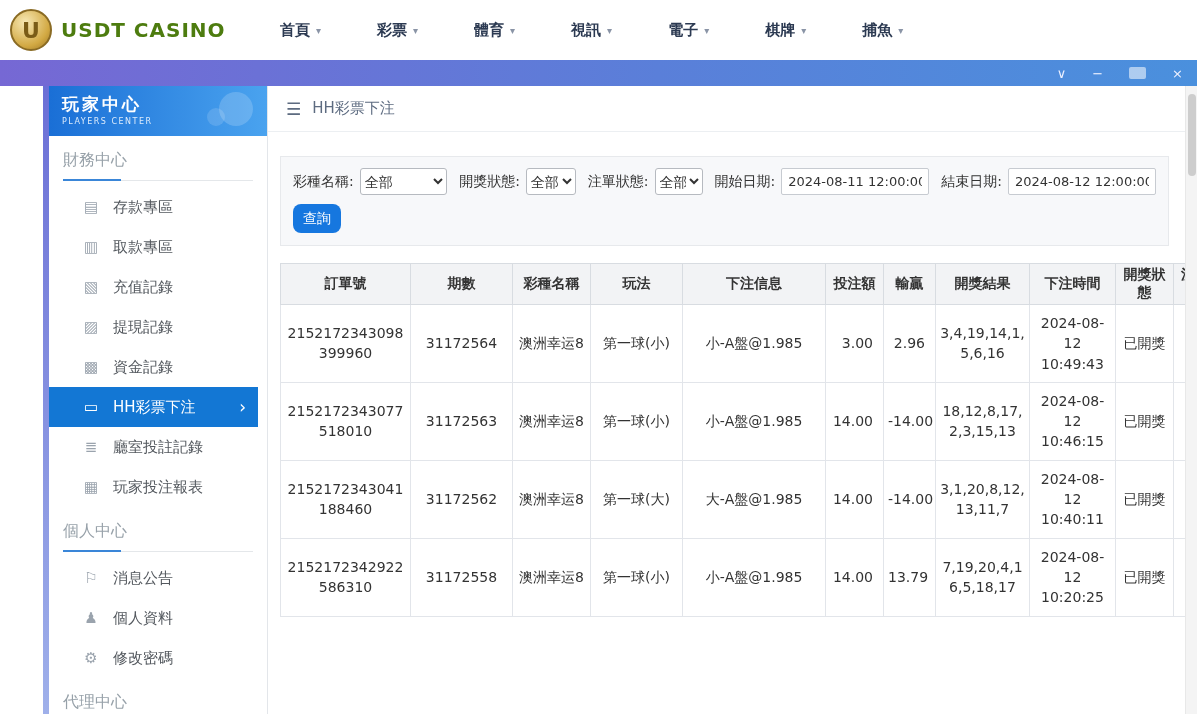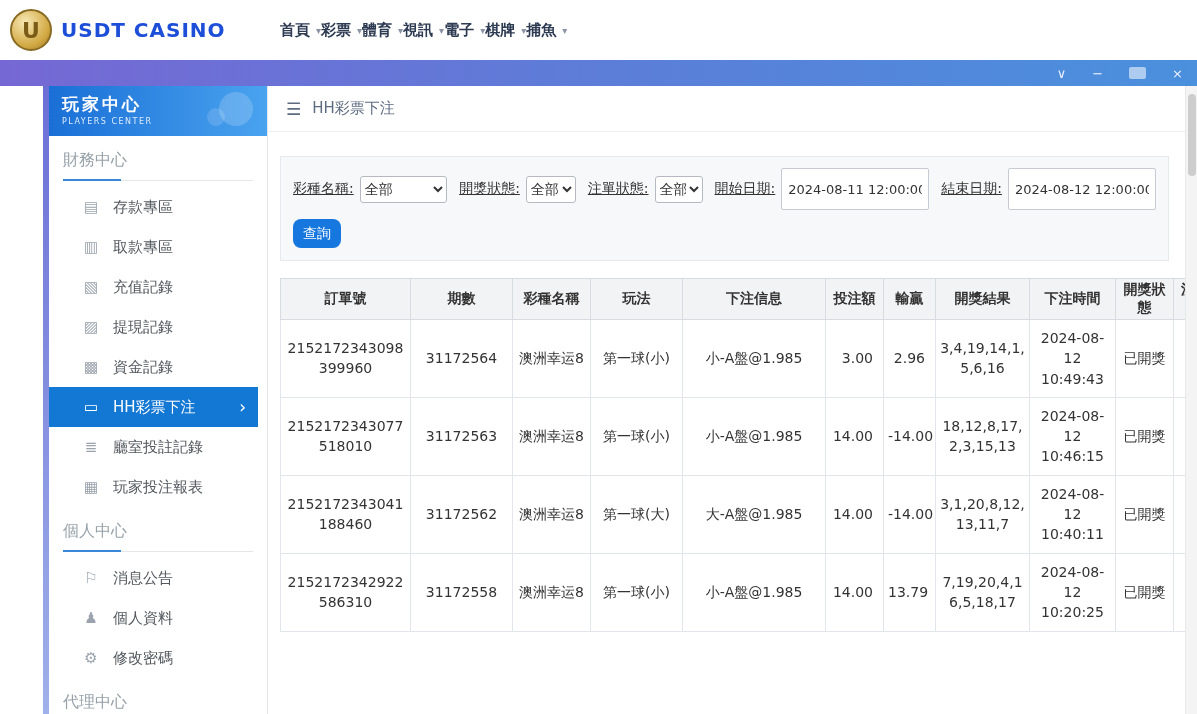--- a/index.html
+++ b/index.html
@@ -6,22 +6,22 @@
   html,body { width:1197px; height:714px; overflow:hidden; background:#fff;
     font-family:"DejaVu Sans", sans-serif; }
 
   
   .topbar { height:60px; display:flex; align-items:center; background:#fff; }
   .logo { display:flex; align-items:center; gap:9px; padding-left:10px; width:262px; cursor:pointer; }
   .logo-badge { width:42px; height:42px; border-radius:50%;
     background:radial-gradient(circle at 35% 30%, #f7e8b4, #d2a943 65%, #9a7424);
     border:2px solid #8a6b24; color:#7a5c17; font-weight:bold; font-size:22px;
     display:flex; align-items:center; justify-content:center; }
-  .logo-text { font-size:20px; font-weight:bold; color:#1d4ed8; letter-spacing:1px; }
-  .nav { display:flex; margin-left:18px;justify-content:flex-end; }
+  .logo-text { font-size:20px; font-weight:bold; color:#4d7c0f; letter-spacing:1px; }
+  .nav { display:flex; gap:56px; margin-left:18px;justify-content:flex-end; }
   .nav-item { display:flex; align-items:center; gap:6px; color:#2c3a52; font-size:15px;
     font-weight:bold; cursor:pointer; white-space:nowrap; }
   .nav-caret { color:#8a94a6; font-size:10px; }
 
   
   .window { height:654px; position:relative; }
   .titlebar { height:26px; background:linear-gradient(90deg,#7668d4 0%, #5a7fd9 55%, #4a90dd 100%);
     display:flex; align-items:center; justify-content:flex-end; gap:26px; padding-right:14px; }
   .tb-btn { color:#eef1ff; font-size:13px; line-height:1; cursor:pointer; display:flex; align-items:center; }
   .max-box { display:inline-block; width:17px; height:12px; background:rgba(255,255,255,.55); border-radius:2px; }
@@ -52,25 +52,25 @@
   
   .main { flex:1; position:relative; background:#fff; overflow:hidden; }
   .breadcrumb { height:46px; display:flex; align-items:center; gap:11px; padding-left:18px;
     border-bottom:1px solid #eceff2; }
   .menu-icon { font-size:17px; color:#5d6b80; cursor:pointer; }
   .crumb-title { font-size:15px; color:#5d6b80; }
   .content { padding:24px 28px 0 12px; }
 
   .filter-panel { background:#f7f8fa; border:1px solid #e7e9ec; padding:11px 12px 12px 12px; }
   .filter-row { display:flex; align-items:center; }
-  .f-label { font-size:14px; color:#333; margin:0 6px 0 12px; white-space:nowrap;text-decoration:underline; }
+  .f-label { font-size:14px; color:#333; margin:0 6px 0 12px; white-space:nowrap; }
   .f-label:first-child { margin-left:0; }
   .f-select { height:27px; border:1px solid #b6bac0; border-radius:3px; background:#fff;
     font-size:14px; color:#333; font-family:"DejaVu Sans", sans-serif; }
-  .f-input { height:42px; border:1px solid #c7cbd1; border-radius:2px; background:#fff;
+  .f-input { height:27px; border:1px solid #c7cbd1; border-radius:2px; background:#fff;
     font-size:13px; color:#333; padding:0 6px; font-family:"DejaVu Sans", sans-serif; }
   .ctl-lottery-select { width:107px; }
   .ctl-draw-status-select { width:58px; }
   .ctl-order-status-select { width:48px; }
   .ctl-start-date-input, .ctl-end-date-input { width:148px; }
   .search-btn { margin-top:9px; background:#1677df; color:#fff; border:none; border-radius:8px;
     height:29px; width:48px; font-size:14px; cursor:pointer; font-family:"DejaVu Sans", sans-serif; }
 
   .table-wrap { margin-top:17px; }
   table { border-collapse:collapse; table-layout:fixed; width:100%; font-size:14px; color:#333; }

